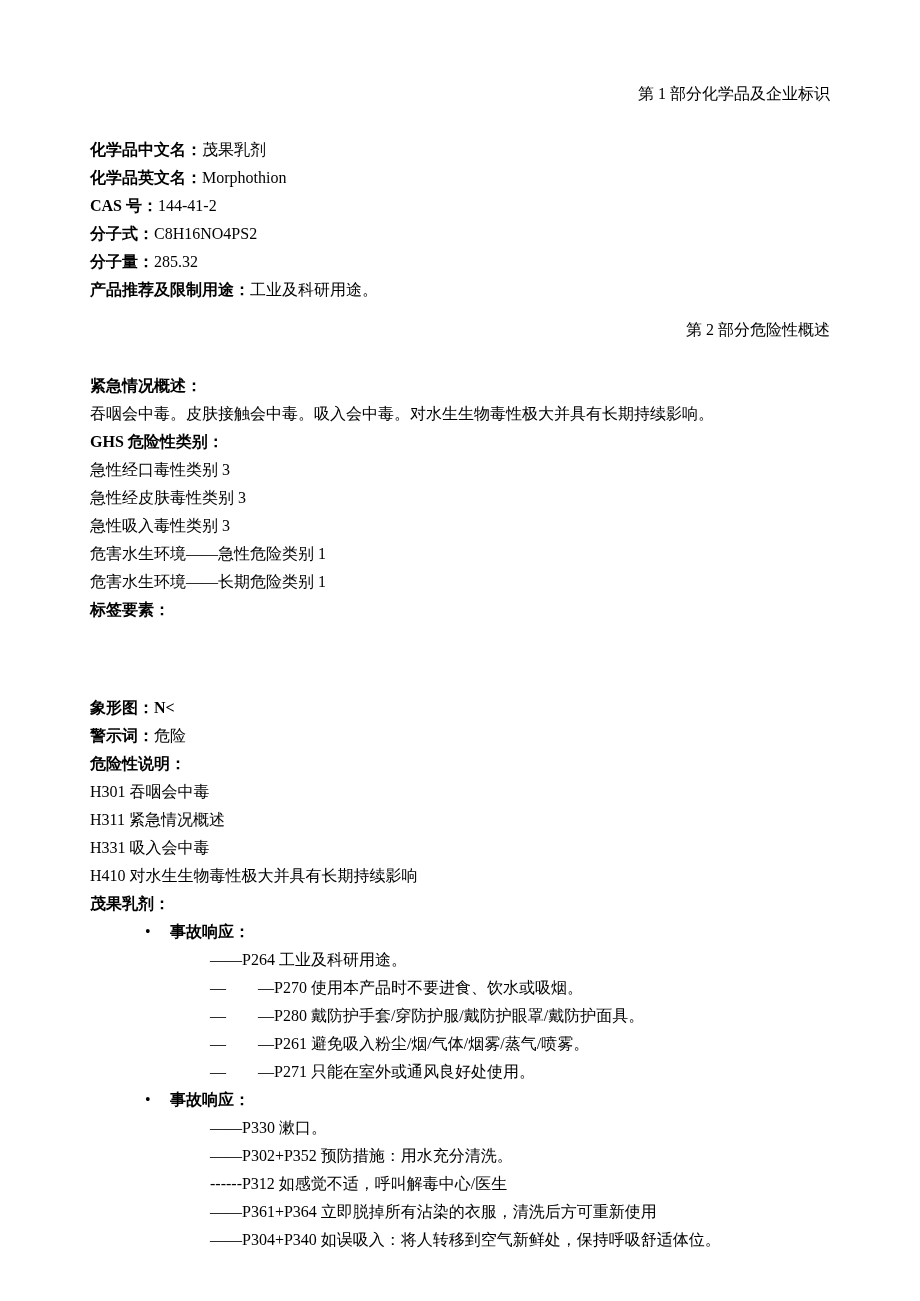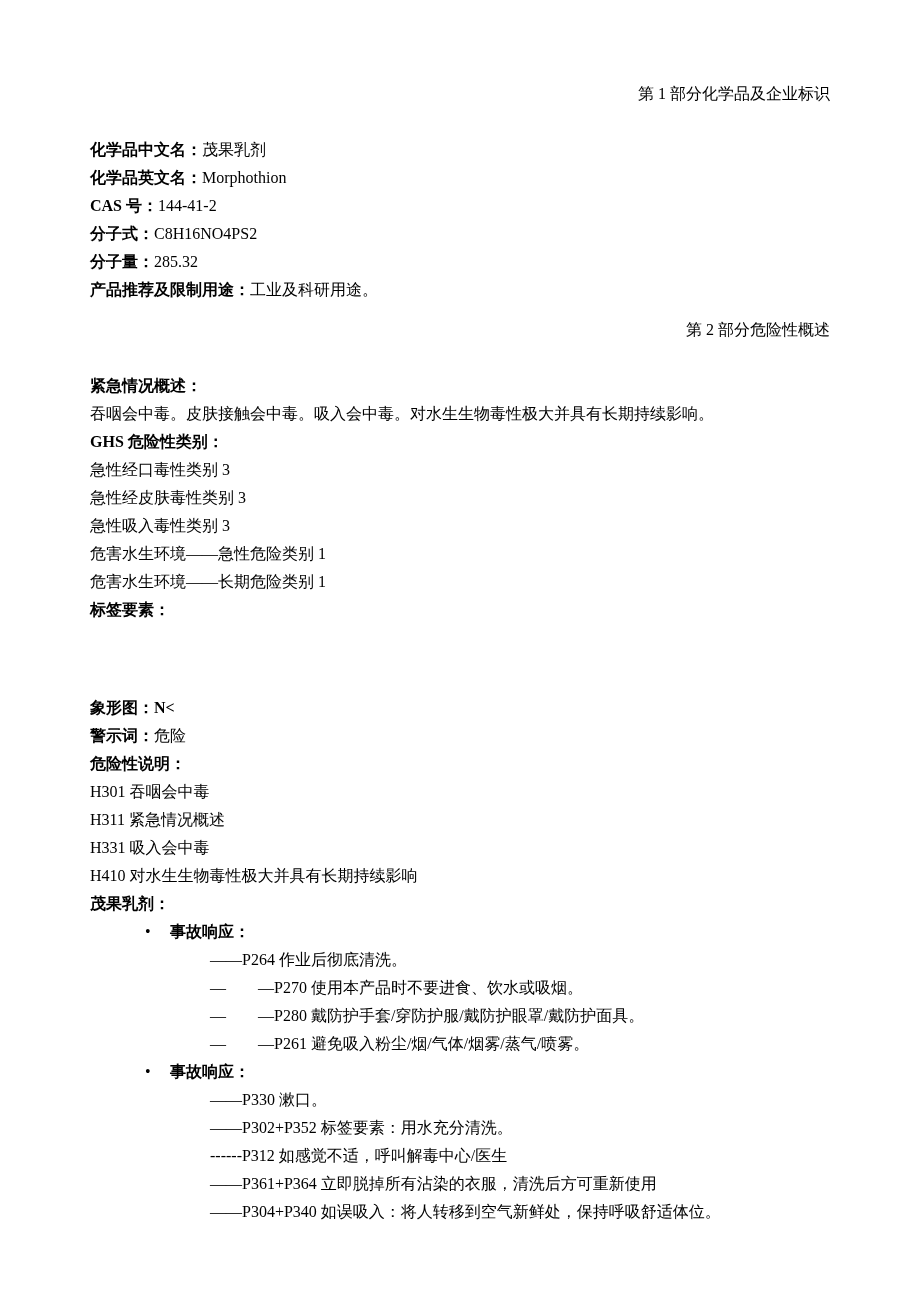--- a/index.html
+++ b/index.html
@@ -106,29 +106,30 @@
 <p class="line">H311 紧急情况概述</p>
 <p class="line">H331 吸入会中毒</p>
 <p class="line">H410 对水生生物毒性极大并具有长期持续影响</p>
 
 <p class="line label">茂果乳剂：</p>
 
 <ul class="bullet-list">
   <li>
     <span class="label">事故响应：</span>
     <ul class="sub-list">
-      <li>——P264 作业后彻底清洗。</li>
+      <li>——P264 工业及科研用途。</li>
       <li>—　　—P270 使用本产品时不要进食、饮水或吸烟。</li>
       <li>—　　—P280 戴防护手套/穿防护服/戴防护眼罩/戴防护面具。</li>
       <li>—　　—P261 避免吸入粉尘/烟/气体/烟雾/蒸气/喷雾。</li>
+      <li>—　　—P271 只能在室外或通风良好处使用。</li>
     </ul>
   </li>
   <li>
     <span class="label">事故响应：</span>
     <ul class="sub-list">
       <li>——P330 漱口。</li>
-      <li>——P302+P352 标签要素：用水充分清洗。</li>
+      <li>——P302+P352 预防措施：用水充分清洗。</li>
       <li>------P312 如感觉不适，呼叫解毒中心/医生</li>
       <li>——P361+P364 立即脱掉所有沾染的衣服，清洗后方可重新使用</li>
       <li>——P304+P340 如误吸入：将人转移到空气新鲜处，保持呼吸舒适体位。</li>
     </ul>
   </li>
 </ul>
 
 </body></html>

